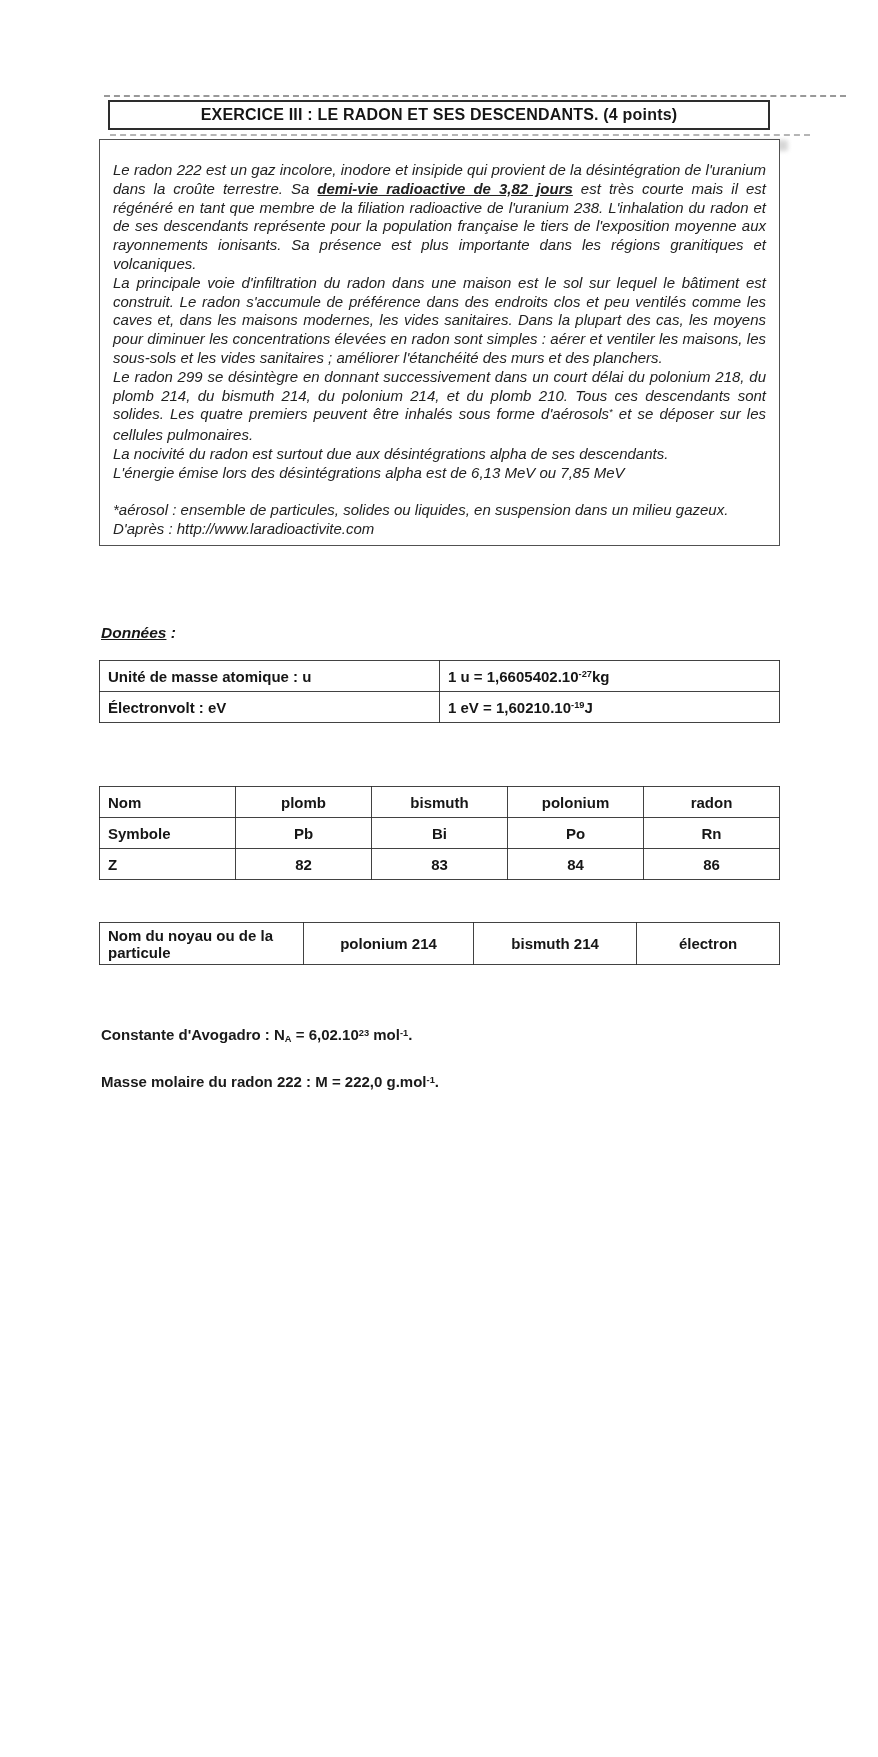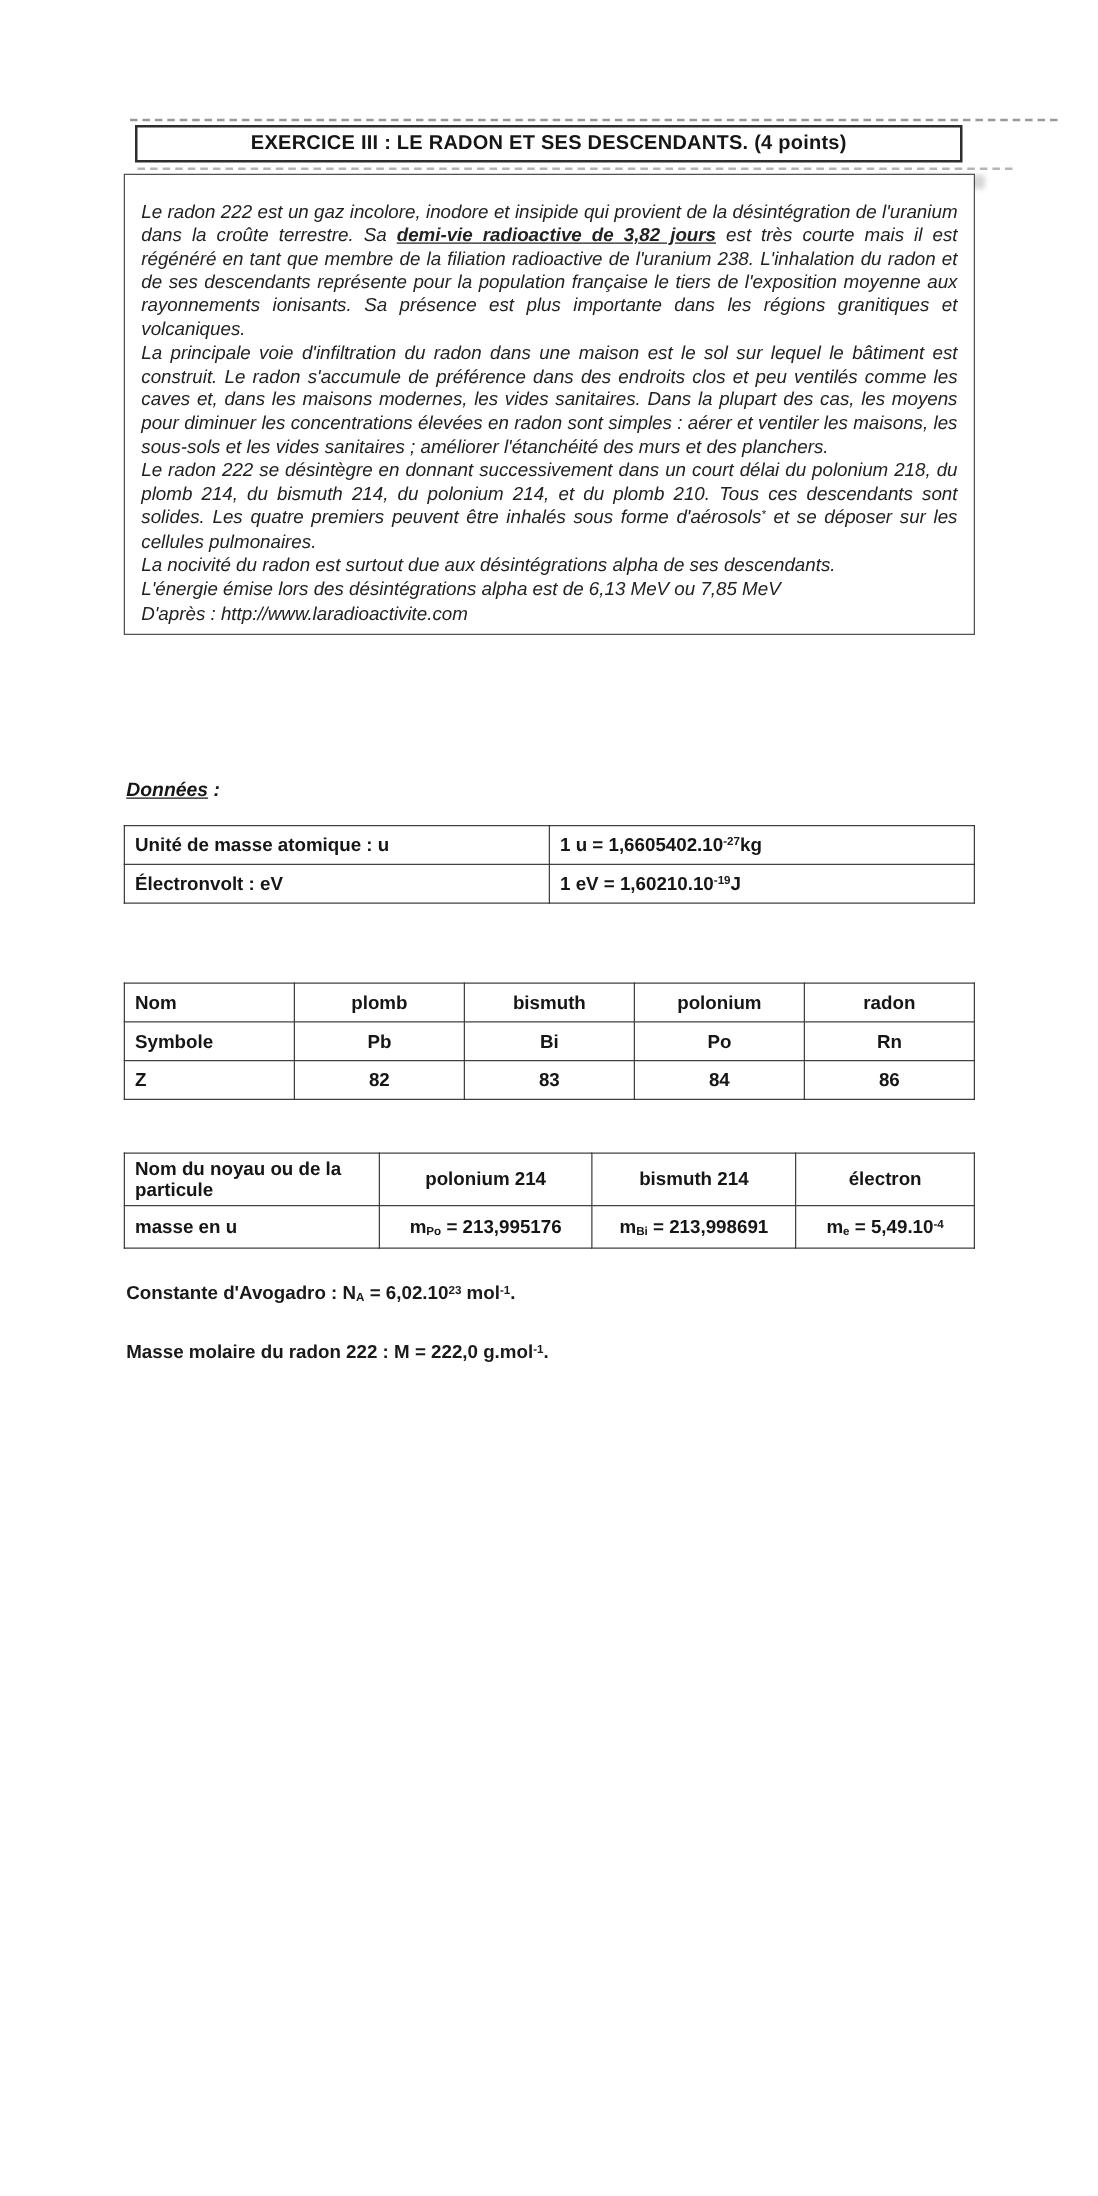--- a/index.html
+++ b/index.html
@@ -115,23 +115,24 @@
   <div class="smudge smudge-1"></div>
   <div class="smudge smudge-2"></div>
 
   <div class="title-box">
     <span>EXERCICE III : LE RADON ET SES DESCENDANTS. (4 points)</span>
   </div>
 
   <div class="intro-box">
     <p><span class="seg-text">Le radon 222 est un gaz incolore, inodore et insipide qui provient de la désintégration de l'uranium dans la croûte terrestre. Sa </span><span class="seg-bu">demi-vie radioactive de 3,82 jours</span><span class="seg-text"> est très courte mais il est régénéré en tant que membre de la filiation radioactive de l'uranium 238. L'inhalation du radon et de ses descendants représente pour la population française le tiers de l'exposition moyenne aux rayonnements ionisants. Sa présence est plus importante dans les régions granitiques et volcaniques.</span></p>
     <p><span class="seg-text">La principale voie d'infiltration du radon dans une maison est le sol sur lequel le bâtiment est construit. Le radon s'accumule de préférence dans des endroits clos et peu ventilés comme les caves et, dans les maisons modernes, les vides sanitaires. Dans la plupart des cas, les moyens pour diminuer les concentrations élevées en radon sont simples : aérer et ventiler les maisons, les sous-sols et les vides sanitaires ; améliorer l'étanchéité des murs et des planchers.</span></p>
-    <p><span class="seg-text">Le radon 222 se désintègre en donnant successivement dans un court délai du polonium 218, du plomb 214, du bismuth 214, du polonium 214, et du plomb 210. Tous ces descendants sont solides. Les quatre premiers peuvent être inhalés sous forme d'aérosols</span><span class="seg-sup">*</span><span class="seg-text"> et se déposer sur les cellules pulmonaires.</span></p>
+    <p><span class="seg-text">Le radon 299 se désintègre en donnant successivement dans un court délai du polonium 218, du plomb 214, du bismuth 214, du polonium 214, et du plomb 210. Tous ces descendants sont solides. Les quatre premiers peuvent être inhalés sous forme d'aérosols</span><span class="seg-sup">*</span><span class="seg-text"> et se déposer sur les cellules pulmonaires.</span></p>
     <p><span class="seg-text">La nocivité du radon est surtout due aux désintégrations alpha de ses descendants.</span></p>
     <p><span class="seg-text">L'énergie émise lors des désintégrations alpha est de 6,13 MeV ou 7,85 MeV</span></p>
+    <p class="footnote"><span class="seg-text">*aérosol : ensemble de particules, solides ou liquides, en suspension dans un milieu gazeux.</span></p>
     <p class="source"><span class="seg-text">D'après : http://www.laradioactivite.com</span></p>
   </div>
 
   <div class="donnees"><span class="seg-u">Données</span><span class="seg-text"> :</span></div>
 
   <table class="doc t1">
     <tbody>
         <tr>
       <td class="lab" style="width:50%">Unité de masse atomique : u</td>
       <td class="lab"><span class="seg-text">1 u = 1,6605402.10</span><span class="seg-sup">-27</span><span class="seg-text">kg</span></td>
@@ -170,25 +171,19 @@
     </table>
 
   <table class="doc t3">
     <tbody>
         <tr class="hd">
       <td class="lab" style="width:30%">Nom du noyau ou de la particule</td>
       <td class="ctr" style="width:25%">polonium 214</td>
       <td class="ctr" style="width:24%">bismuth 214</td>
       <td class="ctr" style="width:21%">électron</td>
     </tr>
-    <tr class="bd">
-      <td class="lab">masse en u</td>
-      <td class="ctr"><span class="seg-text">m</span><span class="seg-sub">Po</span><span class="seg-text"> = 213,995176</span></td>
-      <td class="ctr"><span class="seg-text">m</span><span class="seg-sub">Bi</span><span class="seg-text"> = 213,998691</span></td>
-      <td class="ctr"><span class="seg-text">m</span><span class="seg-sub">e</span><span class="seg-text"> = 5,49.10</span><span class="seg-sup">-4</span></td>
-    </tr>
   </tbody>
     </table>
 
   <div class="const-line avogadro"><span class="seg-text">Constante d'Avogadro : N</span><span class="seg-sub">A</span><span class="seg-text"> = 6,02.10</span><span class="seg-sup">23</span><span class="seg-text"> mol</span><span class="seg-sup">-1</span><span class="seg-text">.</span></div>
   <div class="const-line molar"><span class="seg-text">Masse molaire du radon 222 : M = 222,0 g.mol</span><span class="seg-sup">-1</span><span class="seg-text">.</span></div>
 
 </div>
 
 </body></html>

